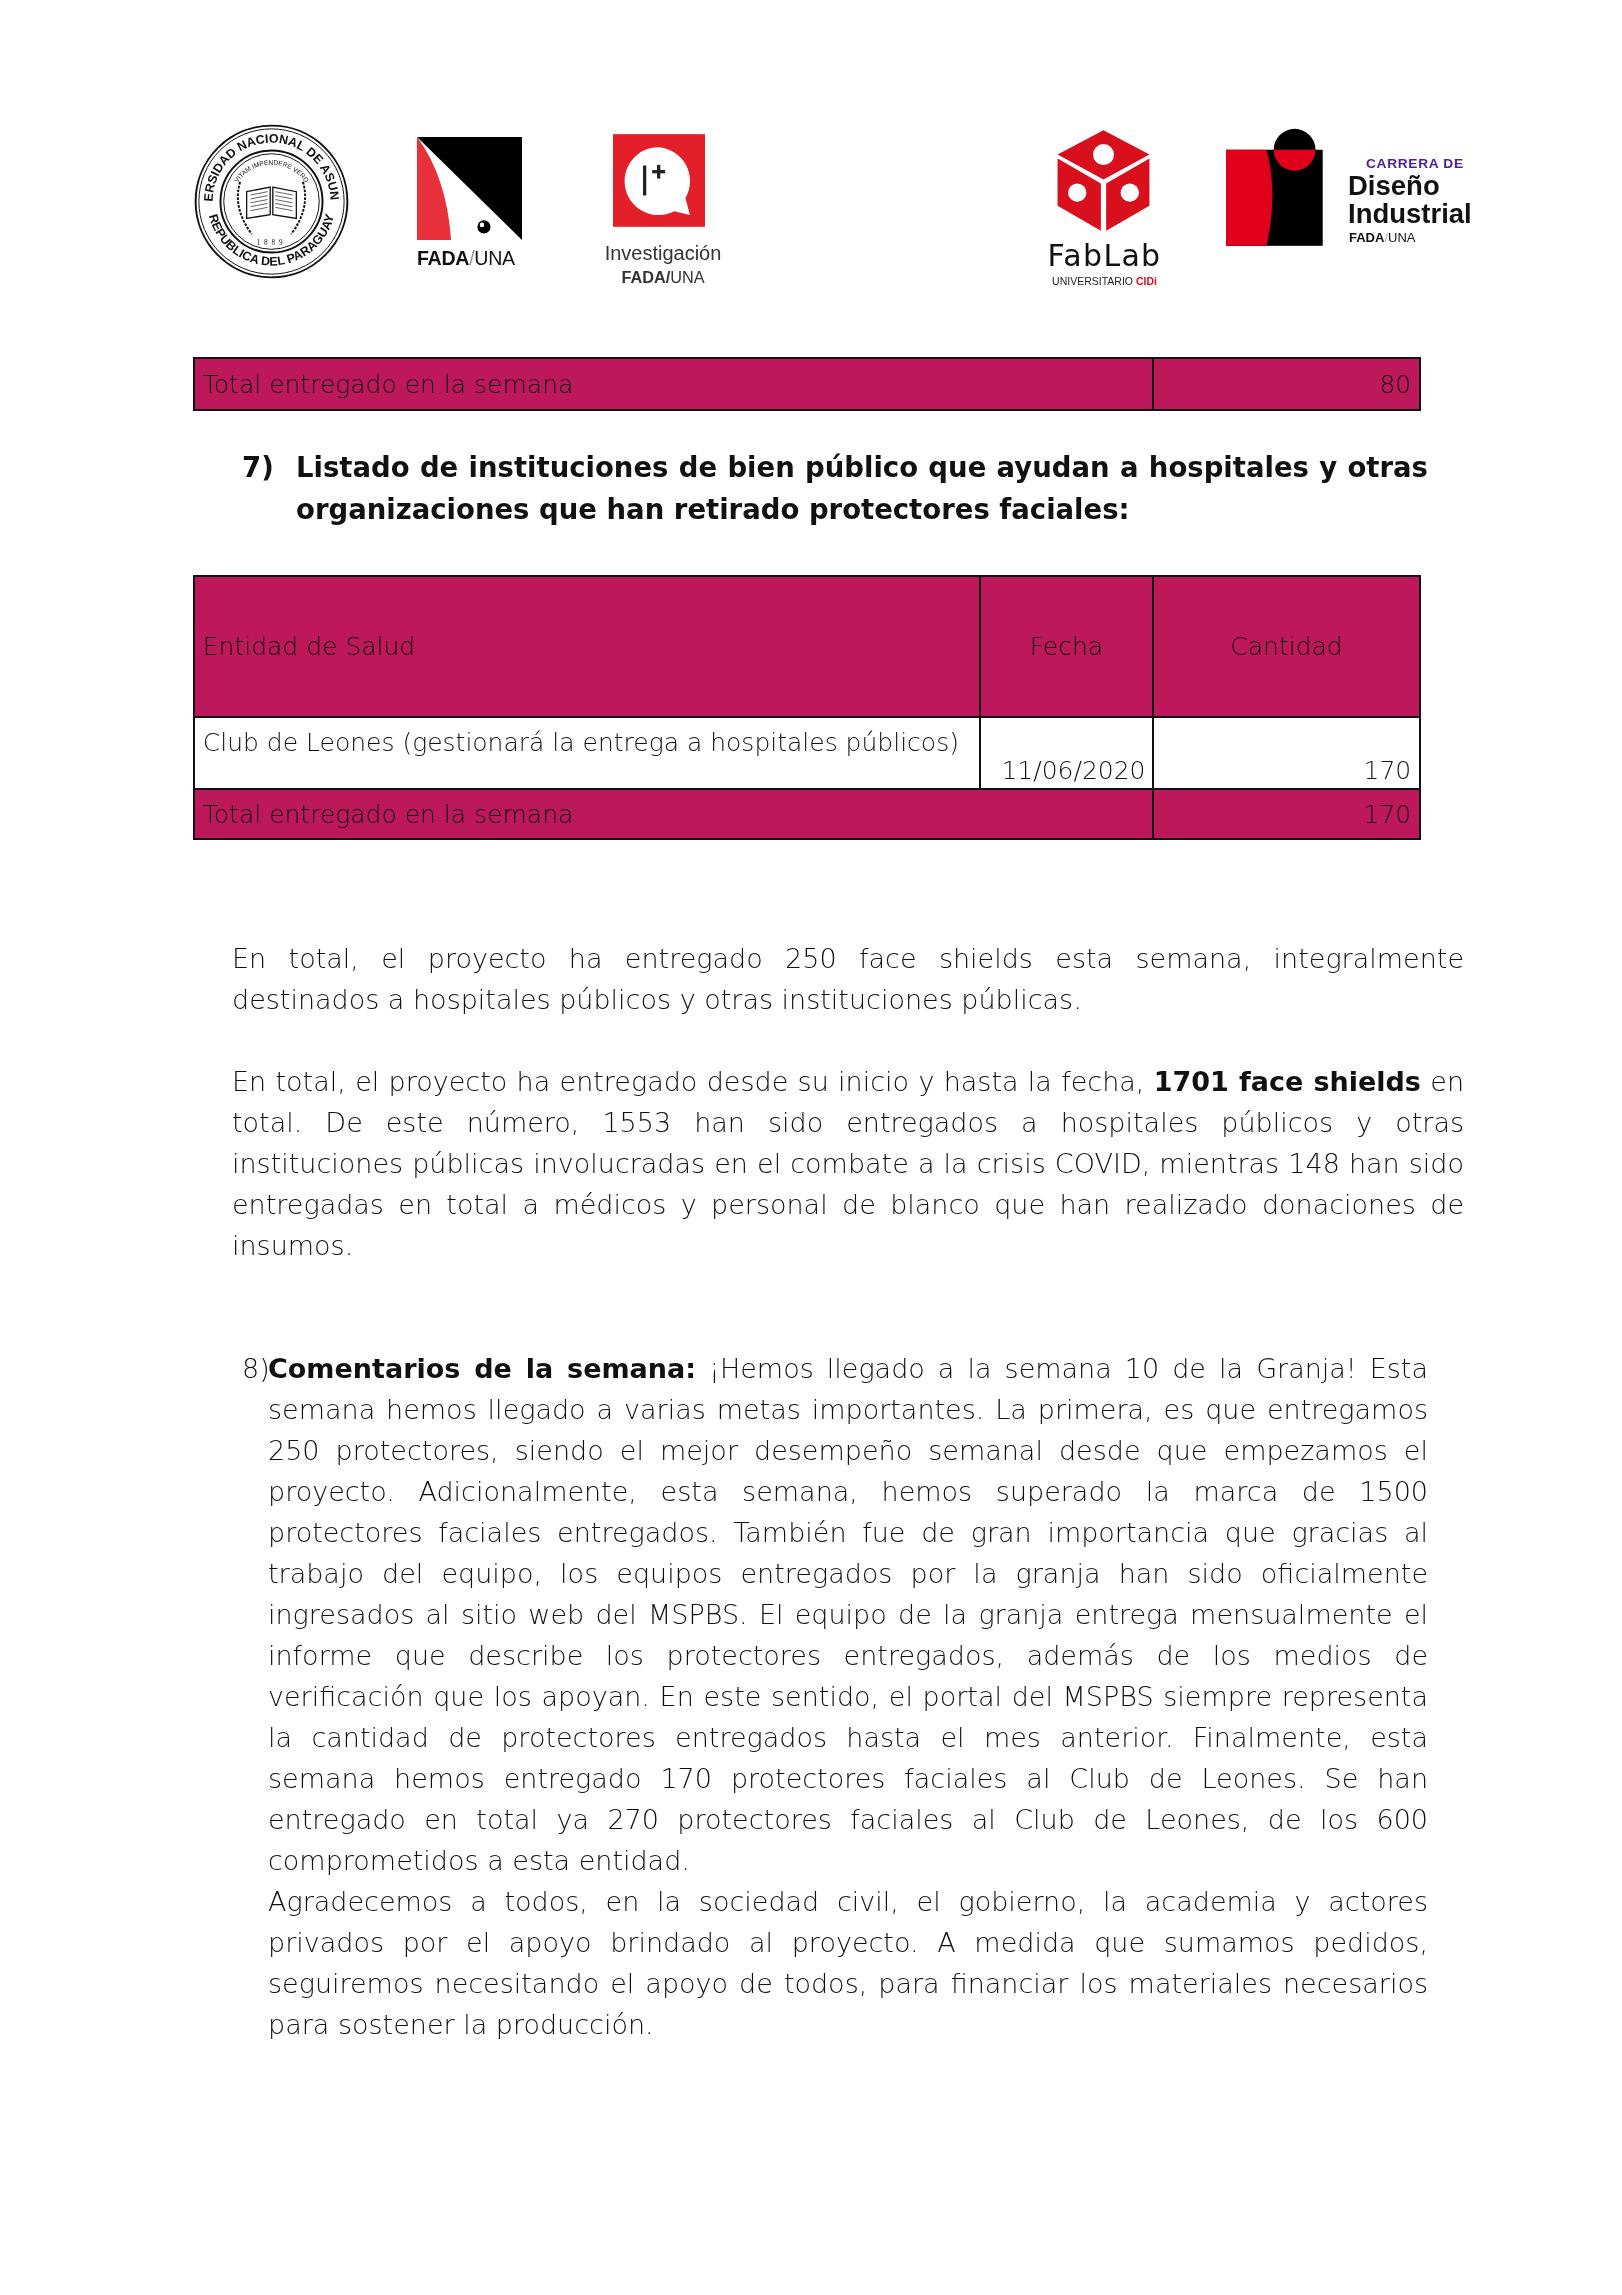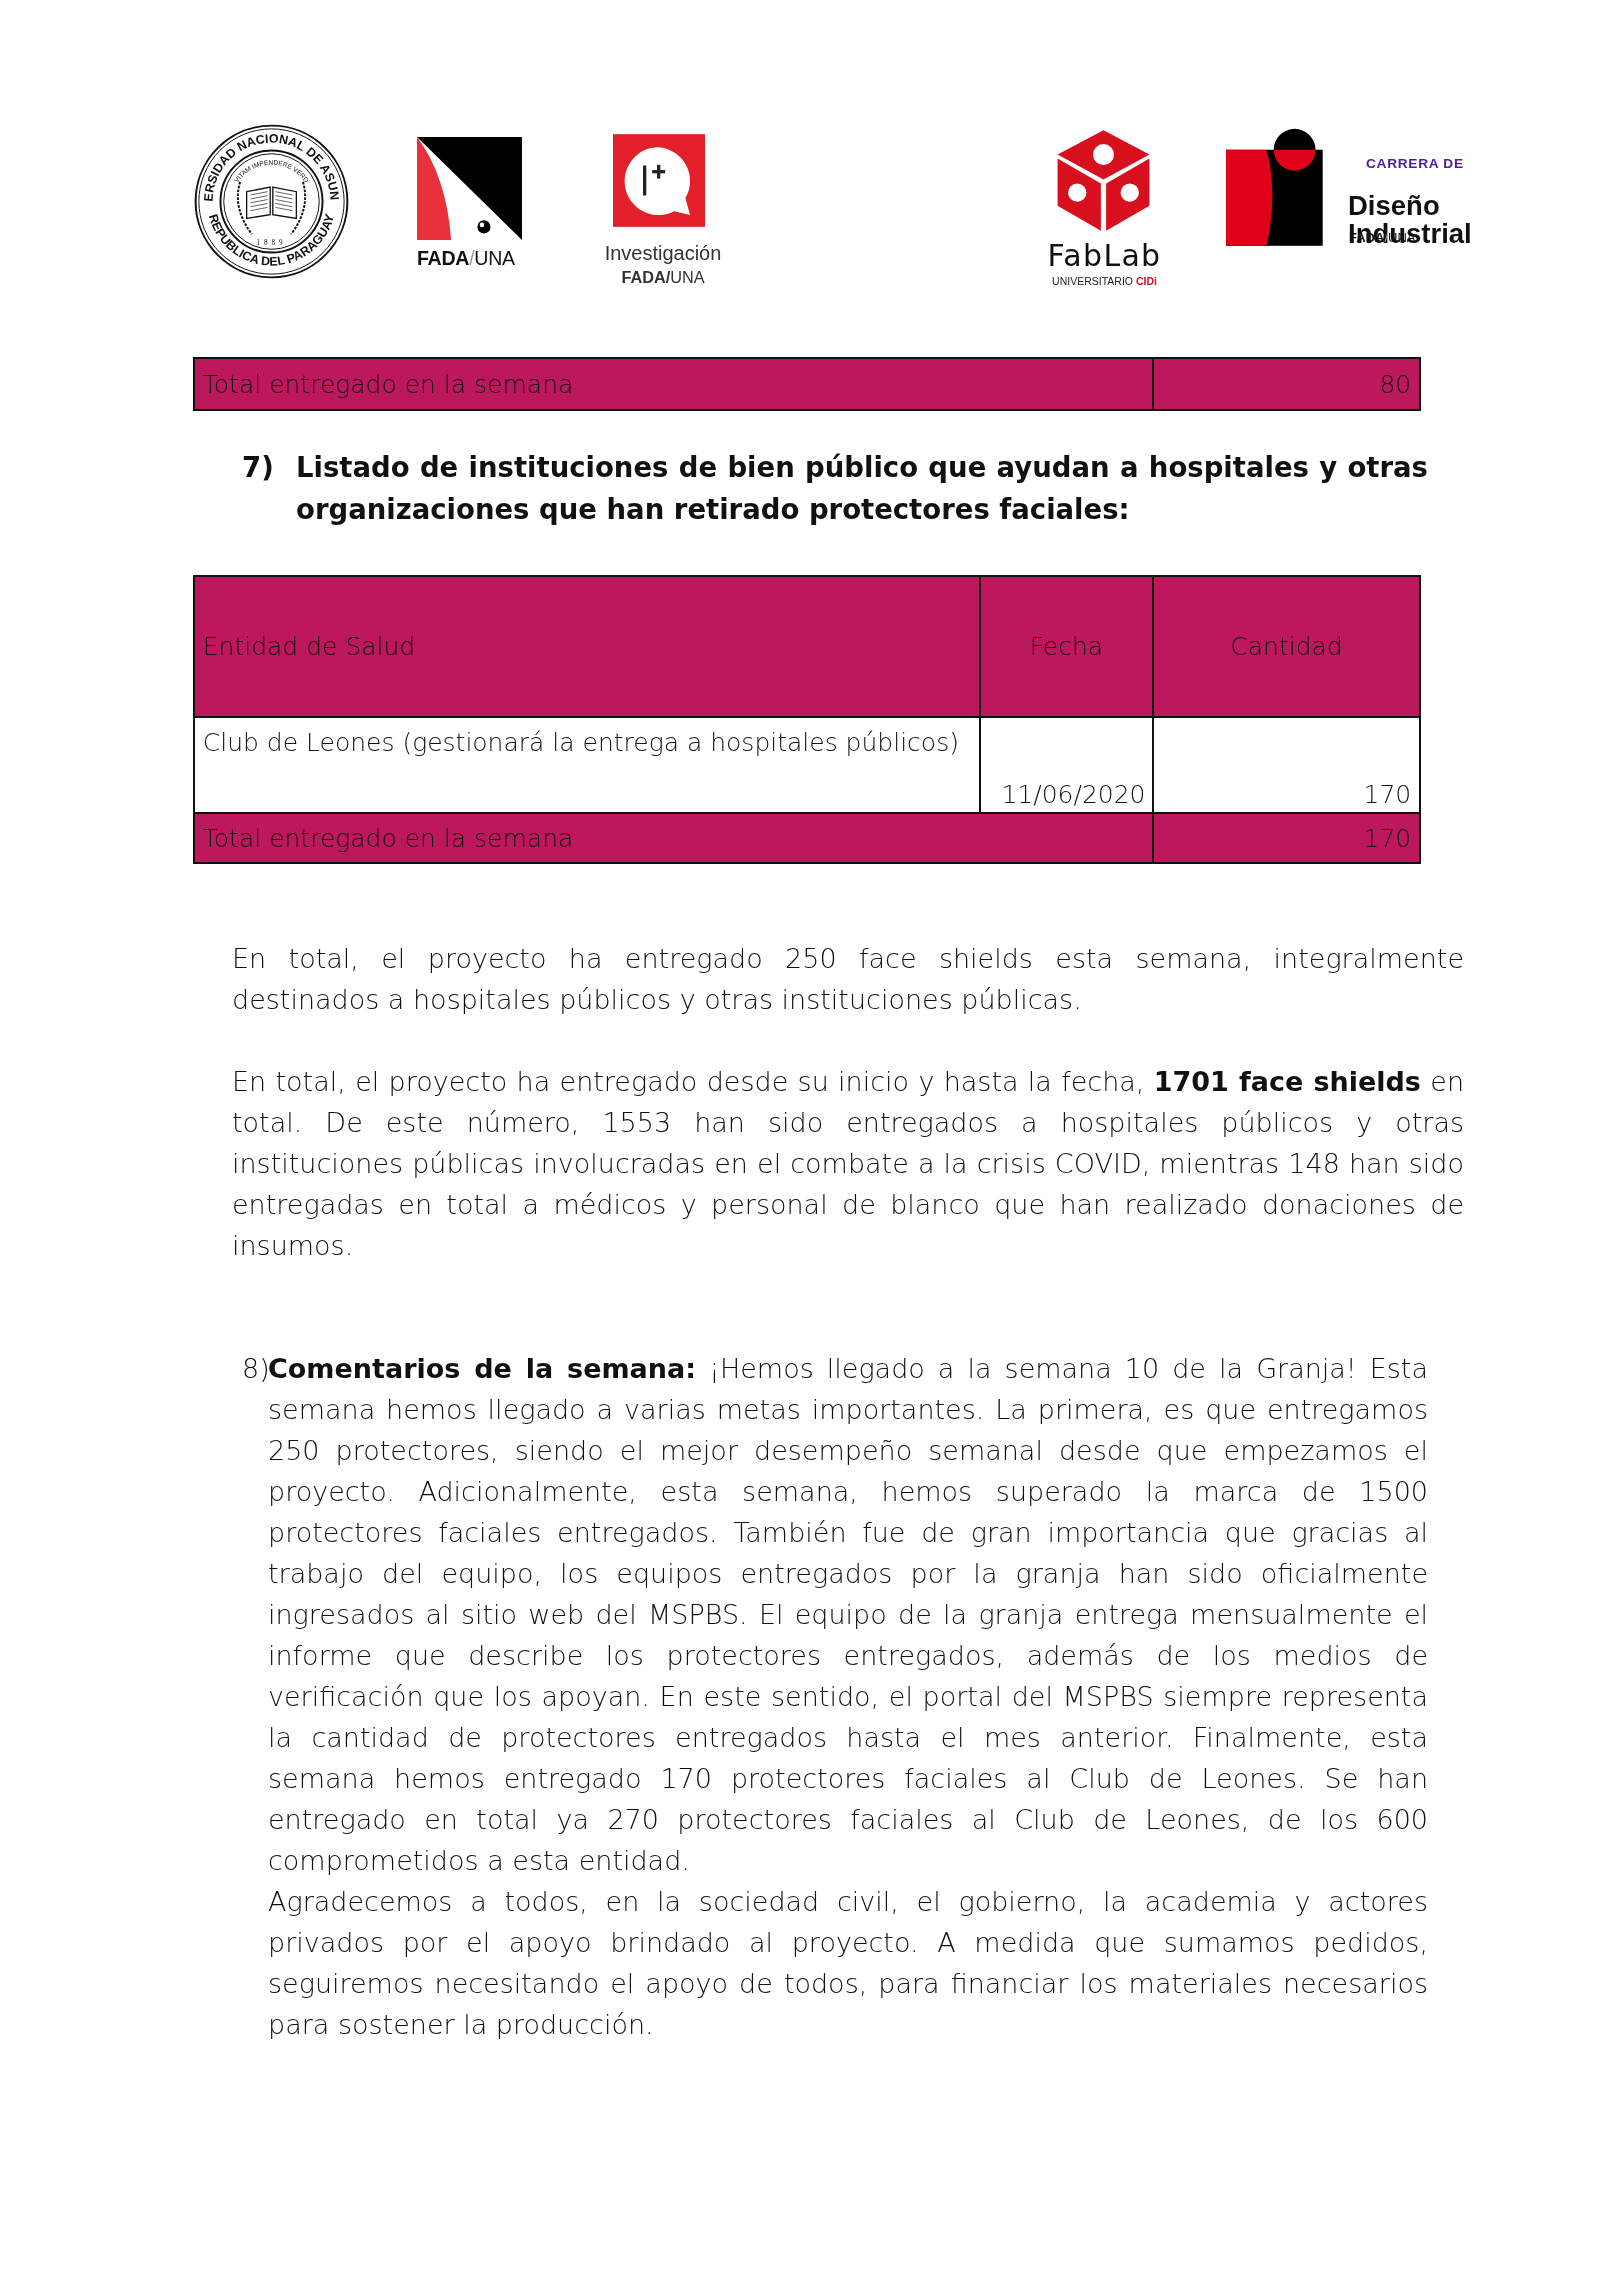--- a/index.html
+++ b/index.html
@@ -36,38 +36,38 @@
   .fablab { left: 1039px; top: 127px; width: 131px; height: 163px; }
   .fablab .cube { position: absolute; left: 11.8px; top: 0; width: 105px; height: 105px; }
   .fablab .word { position: absolute; left: 0; top: 111px; width: 131px; text-align: center; font-family: "DejaVu Sans", sans-serif; font-size: 30px; letter-spacing: 1.3px; color: #111; }
   .fablab .uni { position: absolute; left: 0; top: 148px; width: 131px; text-align: center; font-family: "Liberation Sans", sans-serif; font-size: 10.5px; color: #222; }
   .fablab .uni b { color: #d8101e; }
 
   
   .di { left: 1226px; top: 128px; width: 275px; height: 124px; }
   .di .mark { position: absolute; left: 0; top: 0; width: 98px; height: 118px; }
   .di .c1 { position: absolute; left: 140px; top: 27.5px; font-family: "Liberation Sans", sans-serif; font-weight: bold; font-size: 13.7px; letter-spacing: 0.7px; color: #4c1d95; }
-  .di .c2 { position: absolute; left: 122px; top: 44px; font-family: "Liberation Sans", sans-serif; font-weight: bold; font-size: 27.5px; line-height: 27.5px; color: #111; margin-top: 20px; }
+  .di .c2 { position: absolute; left: 122px; top: 44px; font-family: "Liberation Sans", sans-serif; font-weight: bold; font-size: 27.5px; line-height: 27.5px; color: #111; }
   .di .c3 { position: absolute; left: 123px; top: 102px; font-family: "Liberation Sans", sans-serif; font-weight: bold; font-size: 13px; color: #111; }
   .di .c3 .una { font-weight: normal; }
   .di .c3 .slash { color: #aaa; font-weight: normal; }
 
   
   .tbl { position: absolute; border-collapse: collapse; font-family: "DejaVu Sans", sans-serif; font-size: 25px; font-weight: 300; }
   .tbl td { border: 2.6px solid #111; padding: 0 7.8px; color: #111; }
   .tbl .blue { background: #be185d; }
   .tbl .num { text-align: right; }
   .tbl .ctr { text-align: center; }
 
   #table-prev { left: 193px; top: 357px; width: 1228px; }
   #table-prev td { height: 52px; vertical-align: middle; }
 
   #table-inst { left: 193px; top: 575px; width: 1228px; }
   #table-inst .hdr td { height: 141px; vertical-align: middle; }
-  #table-inst .row td { height: 96px; }
+  #table-inst .row td { height: 72px; }
   #table-inst .row td.bottom { vertical-align: bottom; padding-bottom: 3px; margin-top: 48px; }
   #table-inst .row td.top { vertical-align: top; padding-top: 3.9px; line-height: 41px; }
   #table-inst .tot td { height: 50px; vertical-align: middle; }
 
   
   .heading { position: absolute; left: 242px; top: 446px; width: 1186px; font-family: "DejaVu Sans", sans-serif; font-size: 27.5px; font-weight: bold; line-height: 42px; text-align: justify; }
   .heading .num { position: absolute; left: 0; top: 0; }
   .heading .body { display: block; margin-left: 54px; text-align: justify; text-align-last: left; }
 
   .para { position: absolute; left: 196px; width: 1232px; font-family: "DejaVu Sans", sans-serif; font-size: 27px; font-weight: 300; line-height: 41px; text-align: justify; color: #111; margin-left: 36px; }

